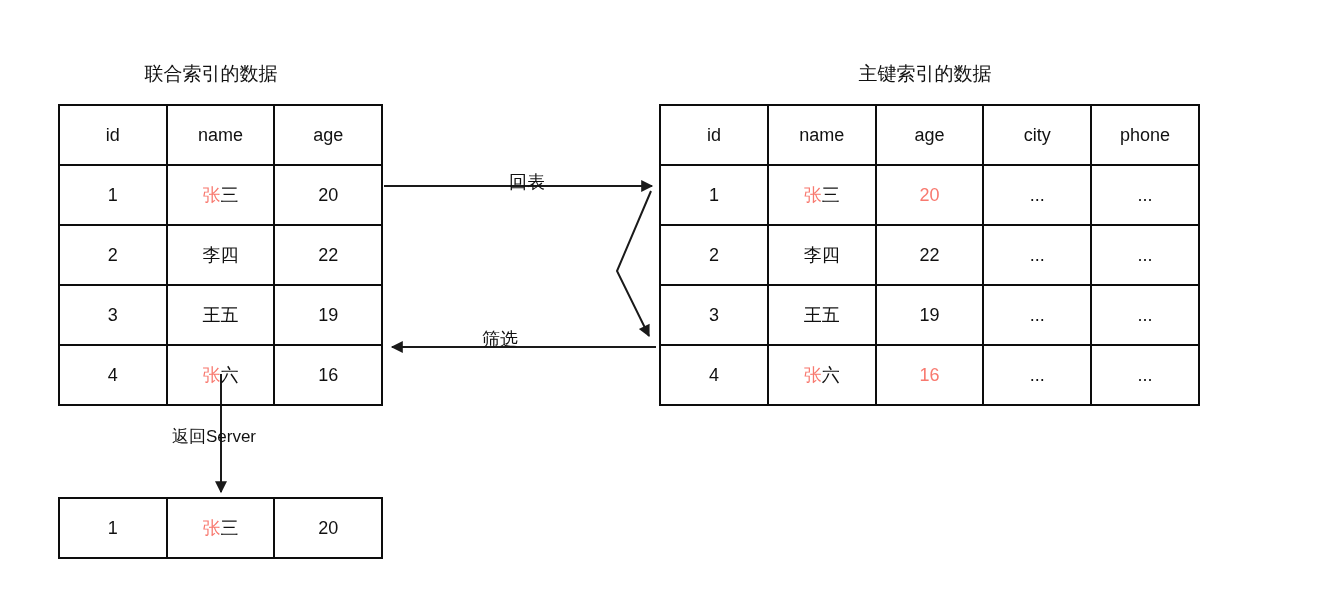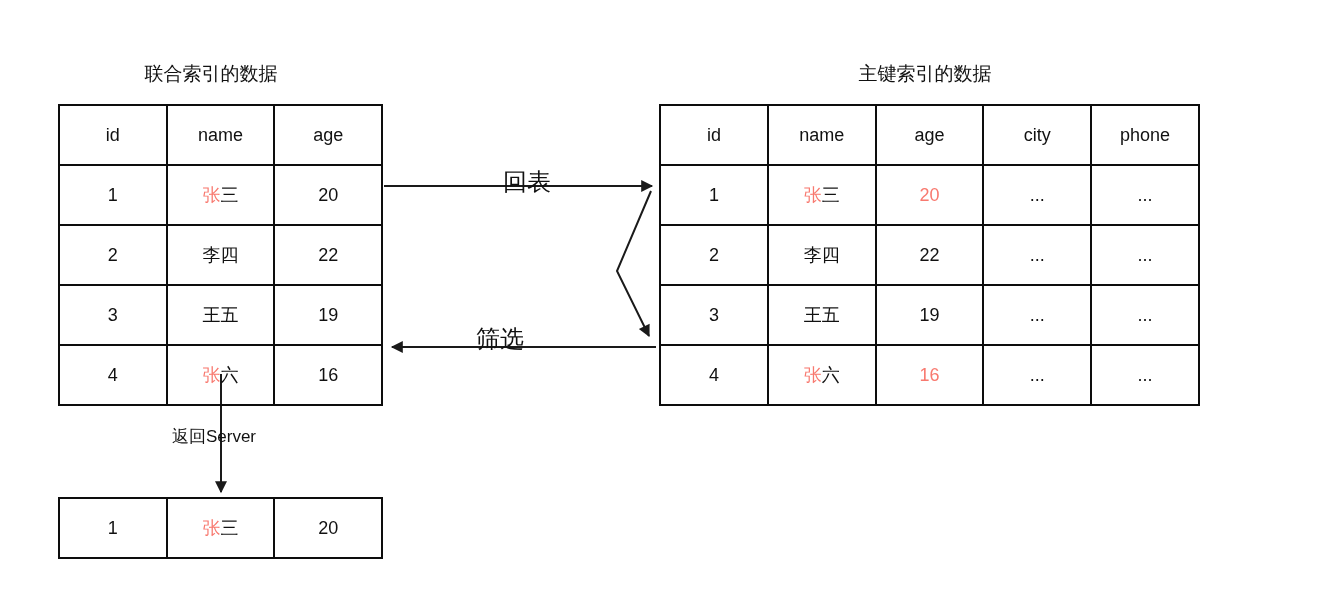--- a/index.html
+++ b/index.html
@@ -44,21 +44,21 @@
     transform:translate(-50%,-50%);
     font-size:19px;
     white-space:nowrap;
     color:#111111;
   }
   #left-title{left:211px;top:74px;}
   #right-title{left:925px;top:74px;}
   .arrow-label{
     position:absolute;
     transform:translate(-50%,-50%);
-    font-size:24px;
+    font-size:18px;
     white-space:nowrap;
     color:#111111;
   }
   #label-back{left:527px;top:182px;}
   #label-filter{left:500px;top:339px;text-align:right;}
   #label-return{left:214px;top:436px;font-size:17px;}
 </style>
 </head>
 <body>
 

